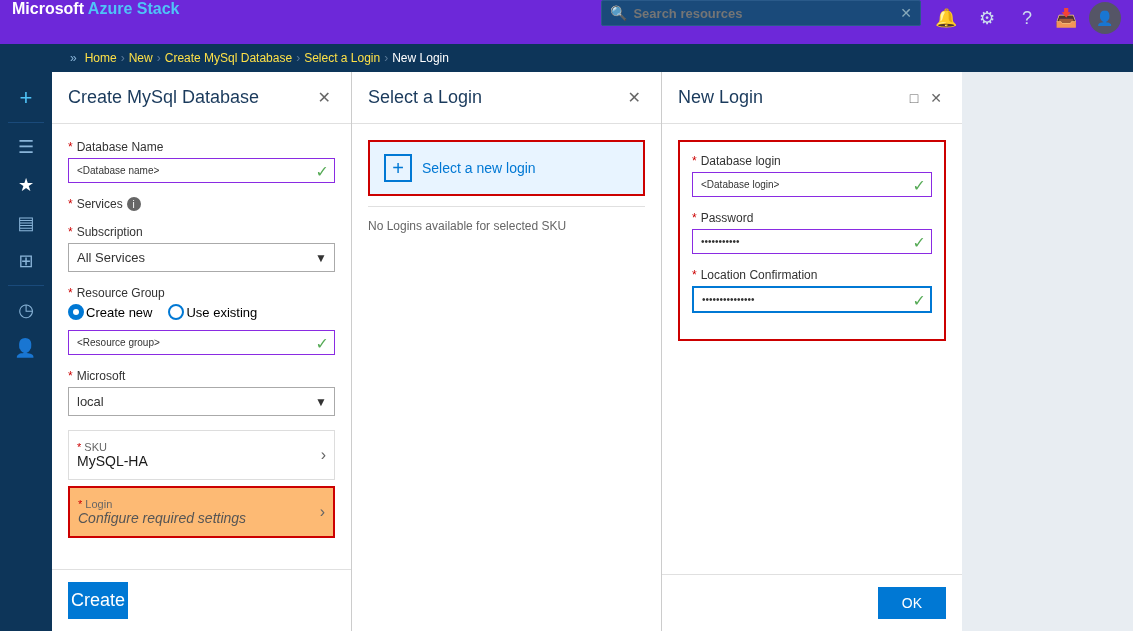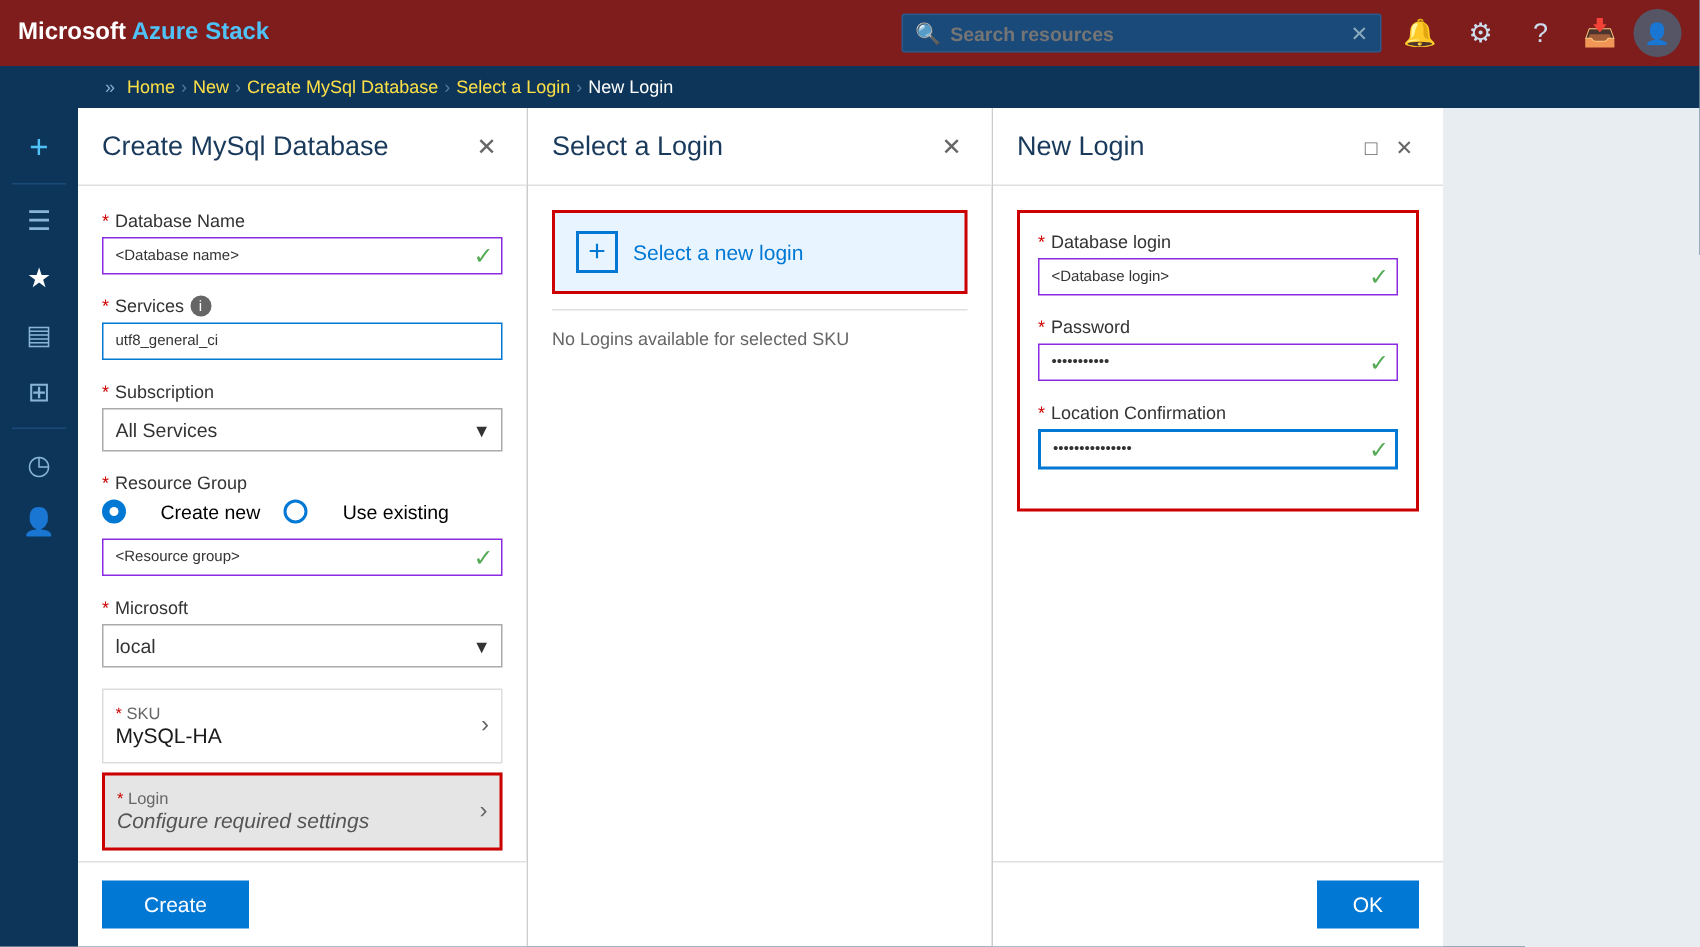--- a/index.html
+++ b/index.html
@@ -1,21 +1,21 @@
 <!DOCTYPE html>
 <html><head>
   <meta charset="utf-8">
   <style>
     * { box-sizing: border-box; margin: 0; padding: 0; font-family: 'Segoe UI', Arial, sans-serif; }
     body { width: 1133px; height: 631px; overflow: hidden; background: #1a3a5c; }
 
     
     .topbar {
-      display: flex; align-items: center;
-      background: #7f1d1d; height: 44px;
+      display: flex; align-items: flex-start;
+      background: #6d28d9; height: 44px;
       padding: 0 12px; gap: 8px;
     }
     .topbar-logo { color: #00b4d8; font-size: 16px; font-weight: 600; flex: 1; }
     .topbar-logo span { color: white; }
     .search-box {
       display: flex; align-items: center;
       background: #1a4a7a; border: 1px solid #2a5a8a;
       border-radius: 2px; padding: 4px 8px; width: 320px;
     }
     .search-box input {
@@ -126,45 +126,45 @@
       font-size: 13px; color: #333; background: white;
       appearance: none; cursor: pointer;
     }
     .select-wrapper { position: relative; }
     .select-arrow {
       position: absolute; right: 8px; top: 50%; transform: translateY(-50%);
       color: #333; font-size: 12px; pointer-events: none;
     }
 
     .radio-group { display: flex; align-items: center; gap: 16px; margin-bottom: 10px; }
-    .radio-option { display: flex; align-items: center; gap: 23px; font-size: 13px; cursor: pointer; }
+    .radio-option { display: flex; align-items: center; gap: 2px; font-size: 13px; cursor: pointer; }
     .radio-circle {
       width: 16px; height: 16px; border-radius: 50%;
       border: 2px solid #0078d4; background: white;
       display: flex; align-items: center; justify-content: center;
     }
     .radio-circle.selected { background: #0078d4; }
     .radio-circle.selected::after {
       content: ''; width: 6px; height: 6px; border-radius: 50%; background: white;
     }
 
     .nav-item {
       display: flex; align-items: center; justify-content: space-between;
       padding: 10px 8px; border: 1px solid #ddd; margin-bottom: 2px;
       cursor: pointer; font-size: 13px;
     }
-    .nav-item.highlighted { border: 2px solid #cc0000; background: #e5e5e5; }
+    .nav-item.highlighted { border: 2px solid #cc0000; background: #fdba74; }
     .nav-item-title { font-size: 11px; color: #666; }
     .nav-item-value { font-size: 14px; color: #1a1a1a; }
     .nav-item-italic { font-style: italic; color: #555; }
     .nav-chevron { color: #666; font-size: 16px; }
 
     .create-btn {
       background: #0078d4; color: white; border: none;
-      padding: 8px 28px; font-size: 14px; cursor: pointer;
+      padding: 8px 3px; font-size: 18px; cursor: pointer;
     }
     .ok-btn {
       background: #0078d4; color: white; border: none;
       padding: 8px 24px; font-size: 14px; cursor: pointer;
     }
 
     
     .login-option {
       display: flex; align-items: center; gap: 10px;
       padding: 12px 14px; border: 2px solid #cc0000;
@@ -258,23 +258,20 @@
             <span class="field-check">✓</span>
           </div>
         </div>
 
         <div class="form-group">
           <div class="field-label">
             <span class="required">*</span>
             <span>Services</span>
             <span class="info-icon">i</span>
           </div>
-          <div class="field-input-wrapper">
-            <input class="field-input" type="text" value="utf8_general_ci" style="">
-          </div>
         </div>
 
         <div class="form-group">
           <div class="field-label">
             <span class="required">*</span>
             <span>Subscription</span>
           </div>
           <div class="select-wrapper">
             <select class="field-select">
               <option>All Services</option>

